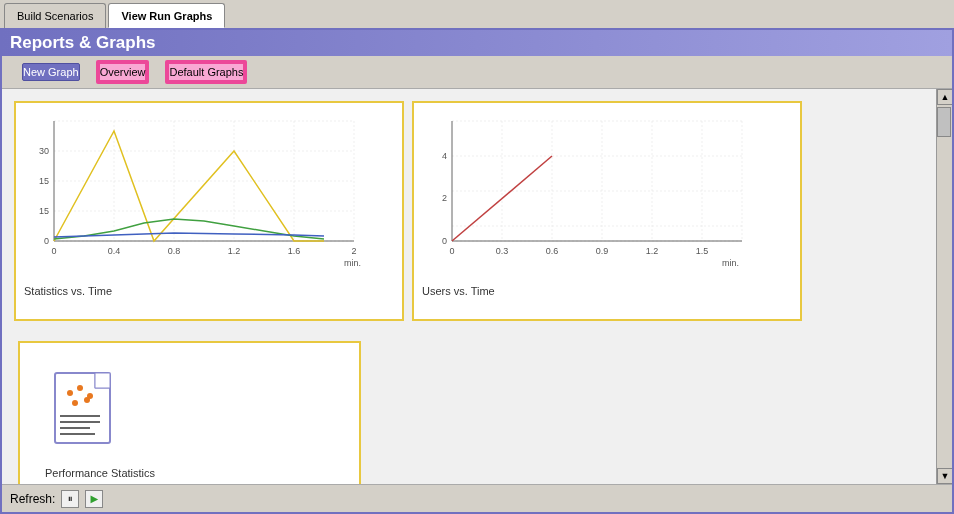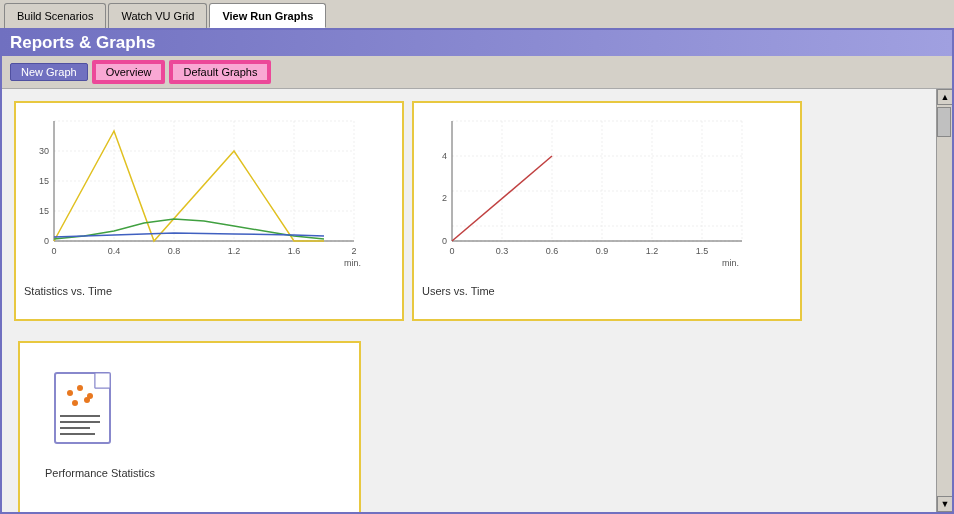--- a/index.html
+++ b/index.html
@@ -63,26 +63,27 @@
     
     .sub-tab-bar {
       display: flex;
       align-items: center;
       background: #d4d0c8;
       padding: 4px 8px;
       gap: 4px;
       border-bottom: 1px solid #aaa;
     }
     .sub-tab {
-      padding: 2px 10px;
+      padding: 2px 0;
       border: 1px solid #888;
       background: #d4d0c8;
       cursor: pointer;
       font-size: 11px;
       border-radius: 2px;
+      margin-left: 12px;
     }
     .sub-tab.active {
       background: #7070c0;
       color: white;
       border-color: #5050a0;
     }
     .sub-tab.regular {
       background: #f9a8d4;
       border: 4px solid #ec4899;
     }
@@ -206,23 +207,20 @@
       flex-direction: column;
     }
   </style>
 </head>
 <body>
 
 <div class="tab-bar">
   <div class="tab">
     <span>Build Scenarios</span>
   </div>
-  <div class="tab">
-    <span>Watch VU Grid</span>
-  </div>
   <div class="tab active">
     <span>View Run Graphs</span>
   </div>
 </div>
 
 <div class="main-panel">
   <div class="panel-title">
     <span>Reports &amp; Graphs</span>
   </div>
 
@@ -347,13 +345,22 @@
 
     <div class="right-scrollbar">
       <div class="scrollbar-btn">▲</div>
       <div class="scrollbar-thumb"></div>
       <div style="flex:1;"></div>
       <div class="scrollbar-btn">▼</div>
     </div>
 
   </div>
 
+  <div class="bottom-bar">
+    <span>Refresh:</span>
+    <div class="refresh-btn" style="background:#f0f0f0; color:#333; font-size:10px;">
+      <span>⏸</span>
+    </div>
+    <div class="refresh-btn" style="background:#f0f0f0; color:#30a030; font-size:10px;">
+      <span>▶</span>
+    </div>
+  </div>
 </div>
 
 </body></html>

